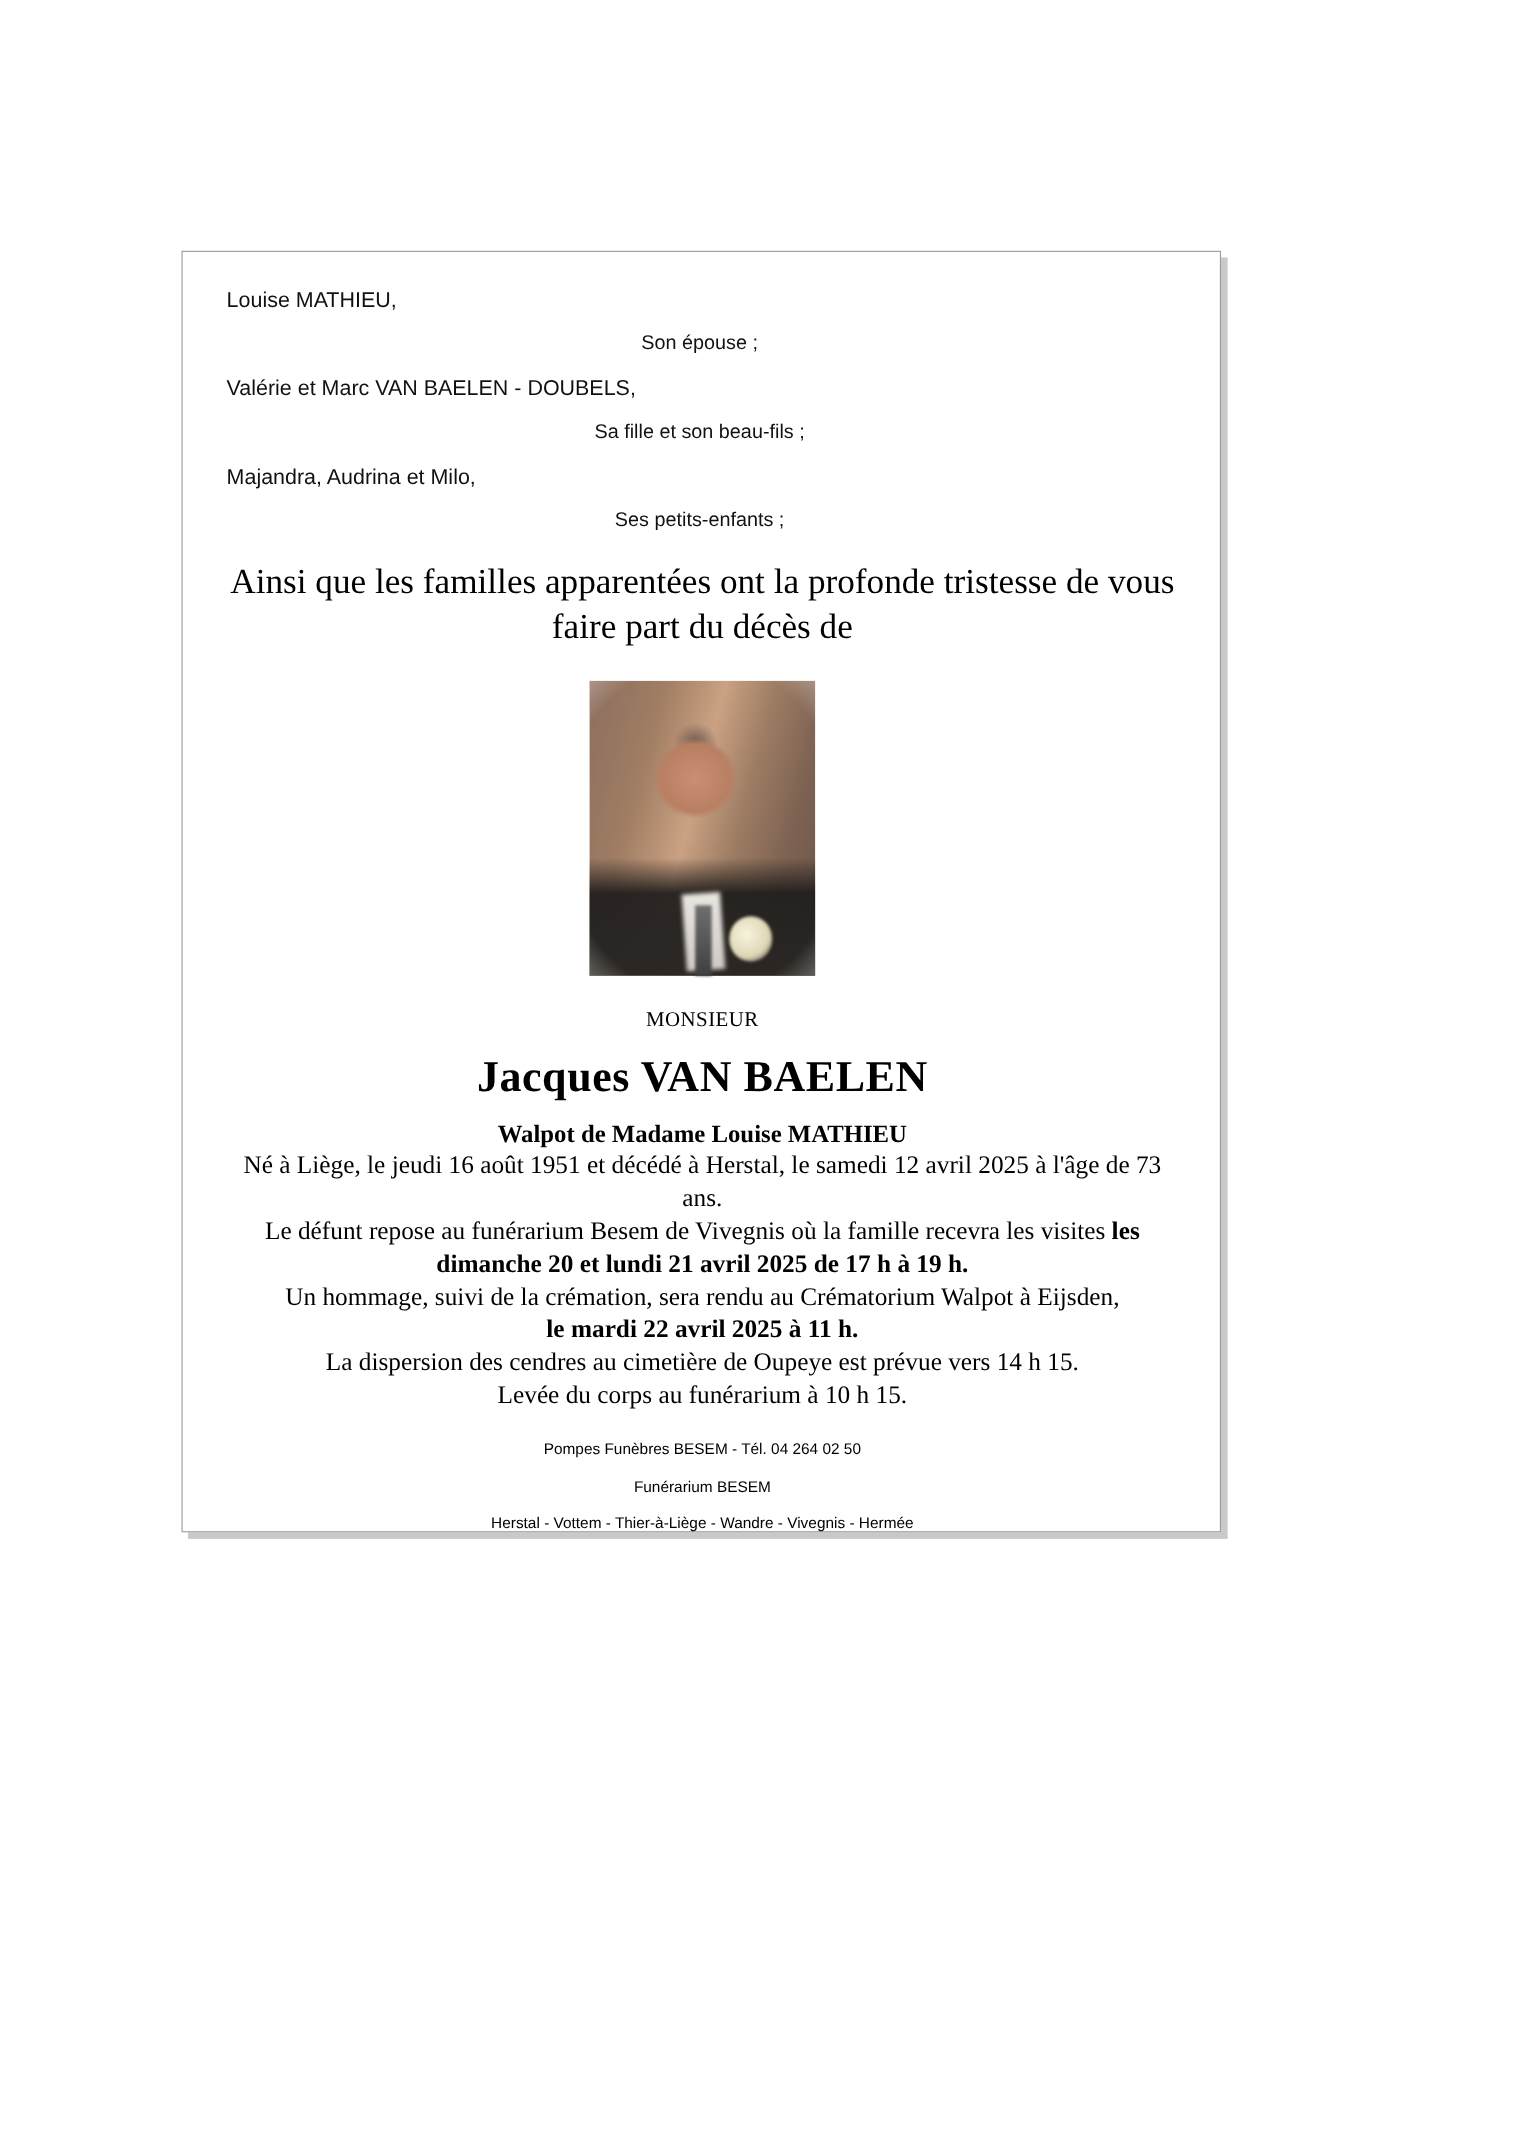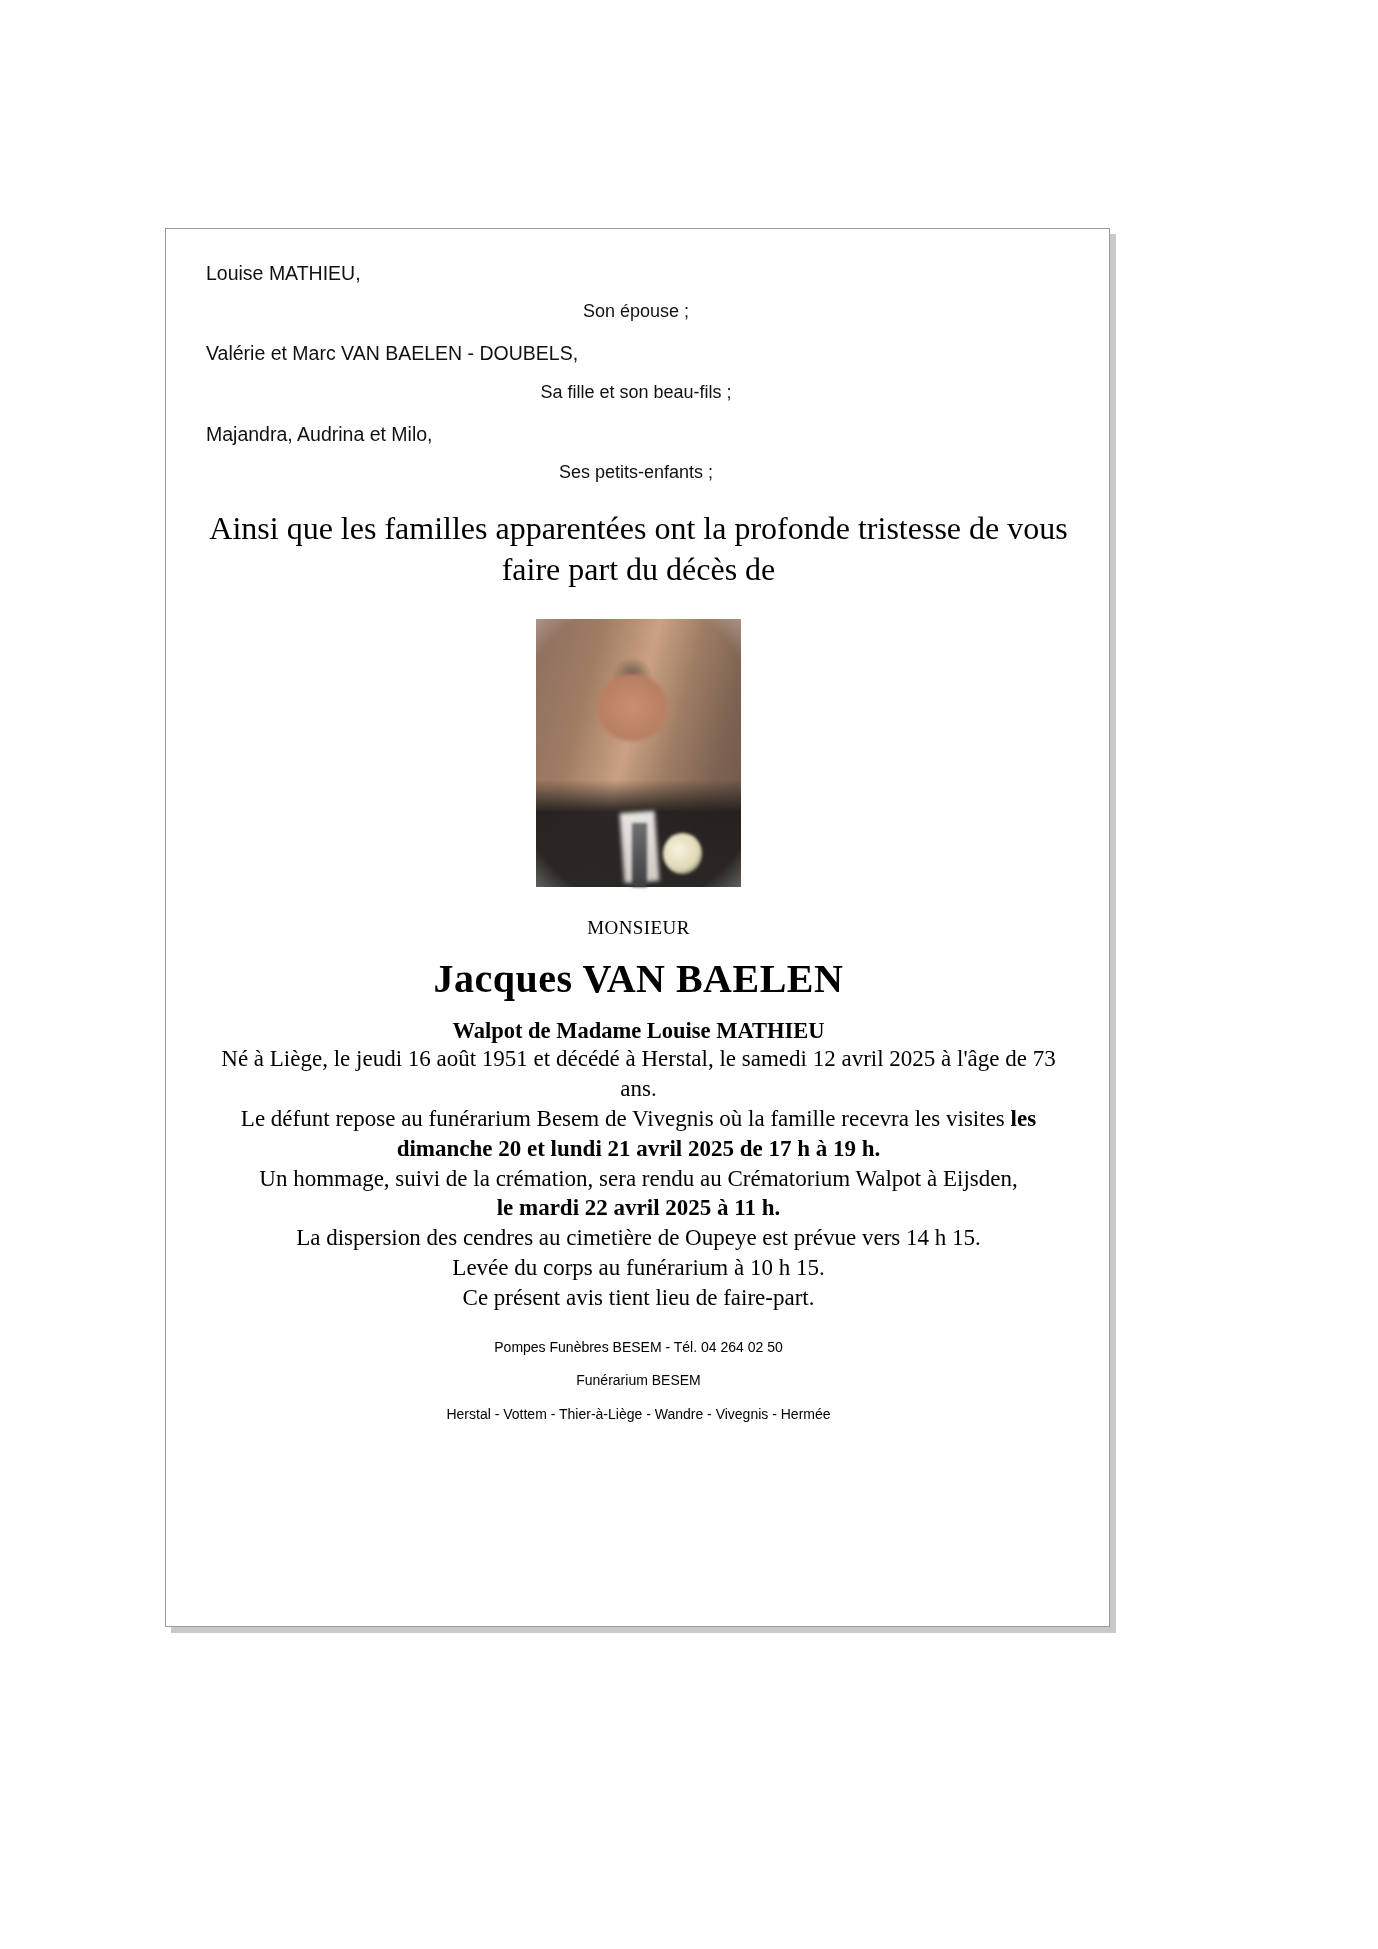--- a/index.html
+++ b/index.html
@@ -23,21 +23,21 @@
     height: 1949px;
     background: #ffffff;
   }
 
   
   .notice-card {
     position: absolute;
     left: 165px;
     top: 228px;
     width: 945px;
-    height: 1399px;
+    height: 1165px;
     background: #ffffff;
     border: 1px solid #9a9a9a;
     box-sizing: border-box;
     box-shadow: 6px 6px 0 0 #c9c9c9;
   }
 
   .inner {
     position: absolute;
     left: 0;
     top: 0;
@@ -225,21 +225,20 @@
 
       <div class="para">
         <span>Un hommage, suivi de la crémation, sera rendu au Crématorium Walpot à Eijsden,</span><br>
         <b>le mardi 22 avril 2025 à 11 h.</b>
       </div>
 
       <div class="para">La dispersion des cendres au cimetière de Oupeye est prévue vers 14 h 15.</div>
 
       <div class="para">Levée du corps au funérarium à 10 h 15.</div>
 
-      <div class="para">Ce présent avis tient lieu de faire-part.</div>
 
       <div class="footer">
         <div>Pompes Funèbres BESEM - Tél. 04 264 02 50</div>
         <div>Funérarium BESEM</div>
         <div>Herstal - Vottem - Thier-à-Liège - Wandre - Vivegnis - Hermée</div>
       </div>
 
     </div>
   </div>
 

